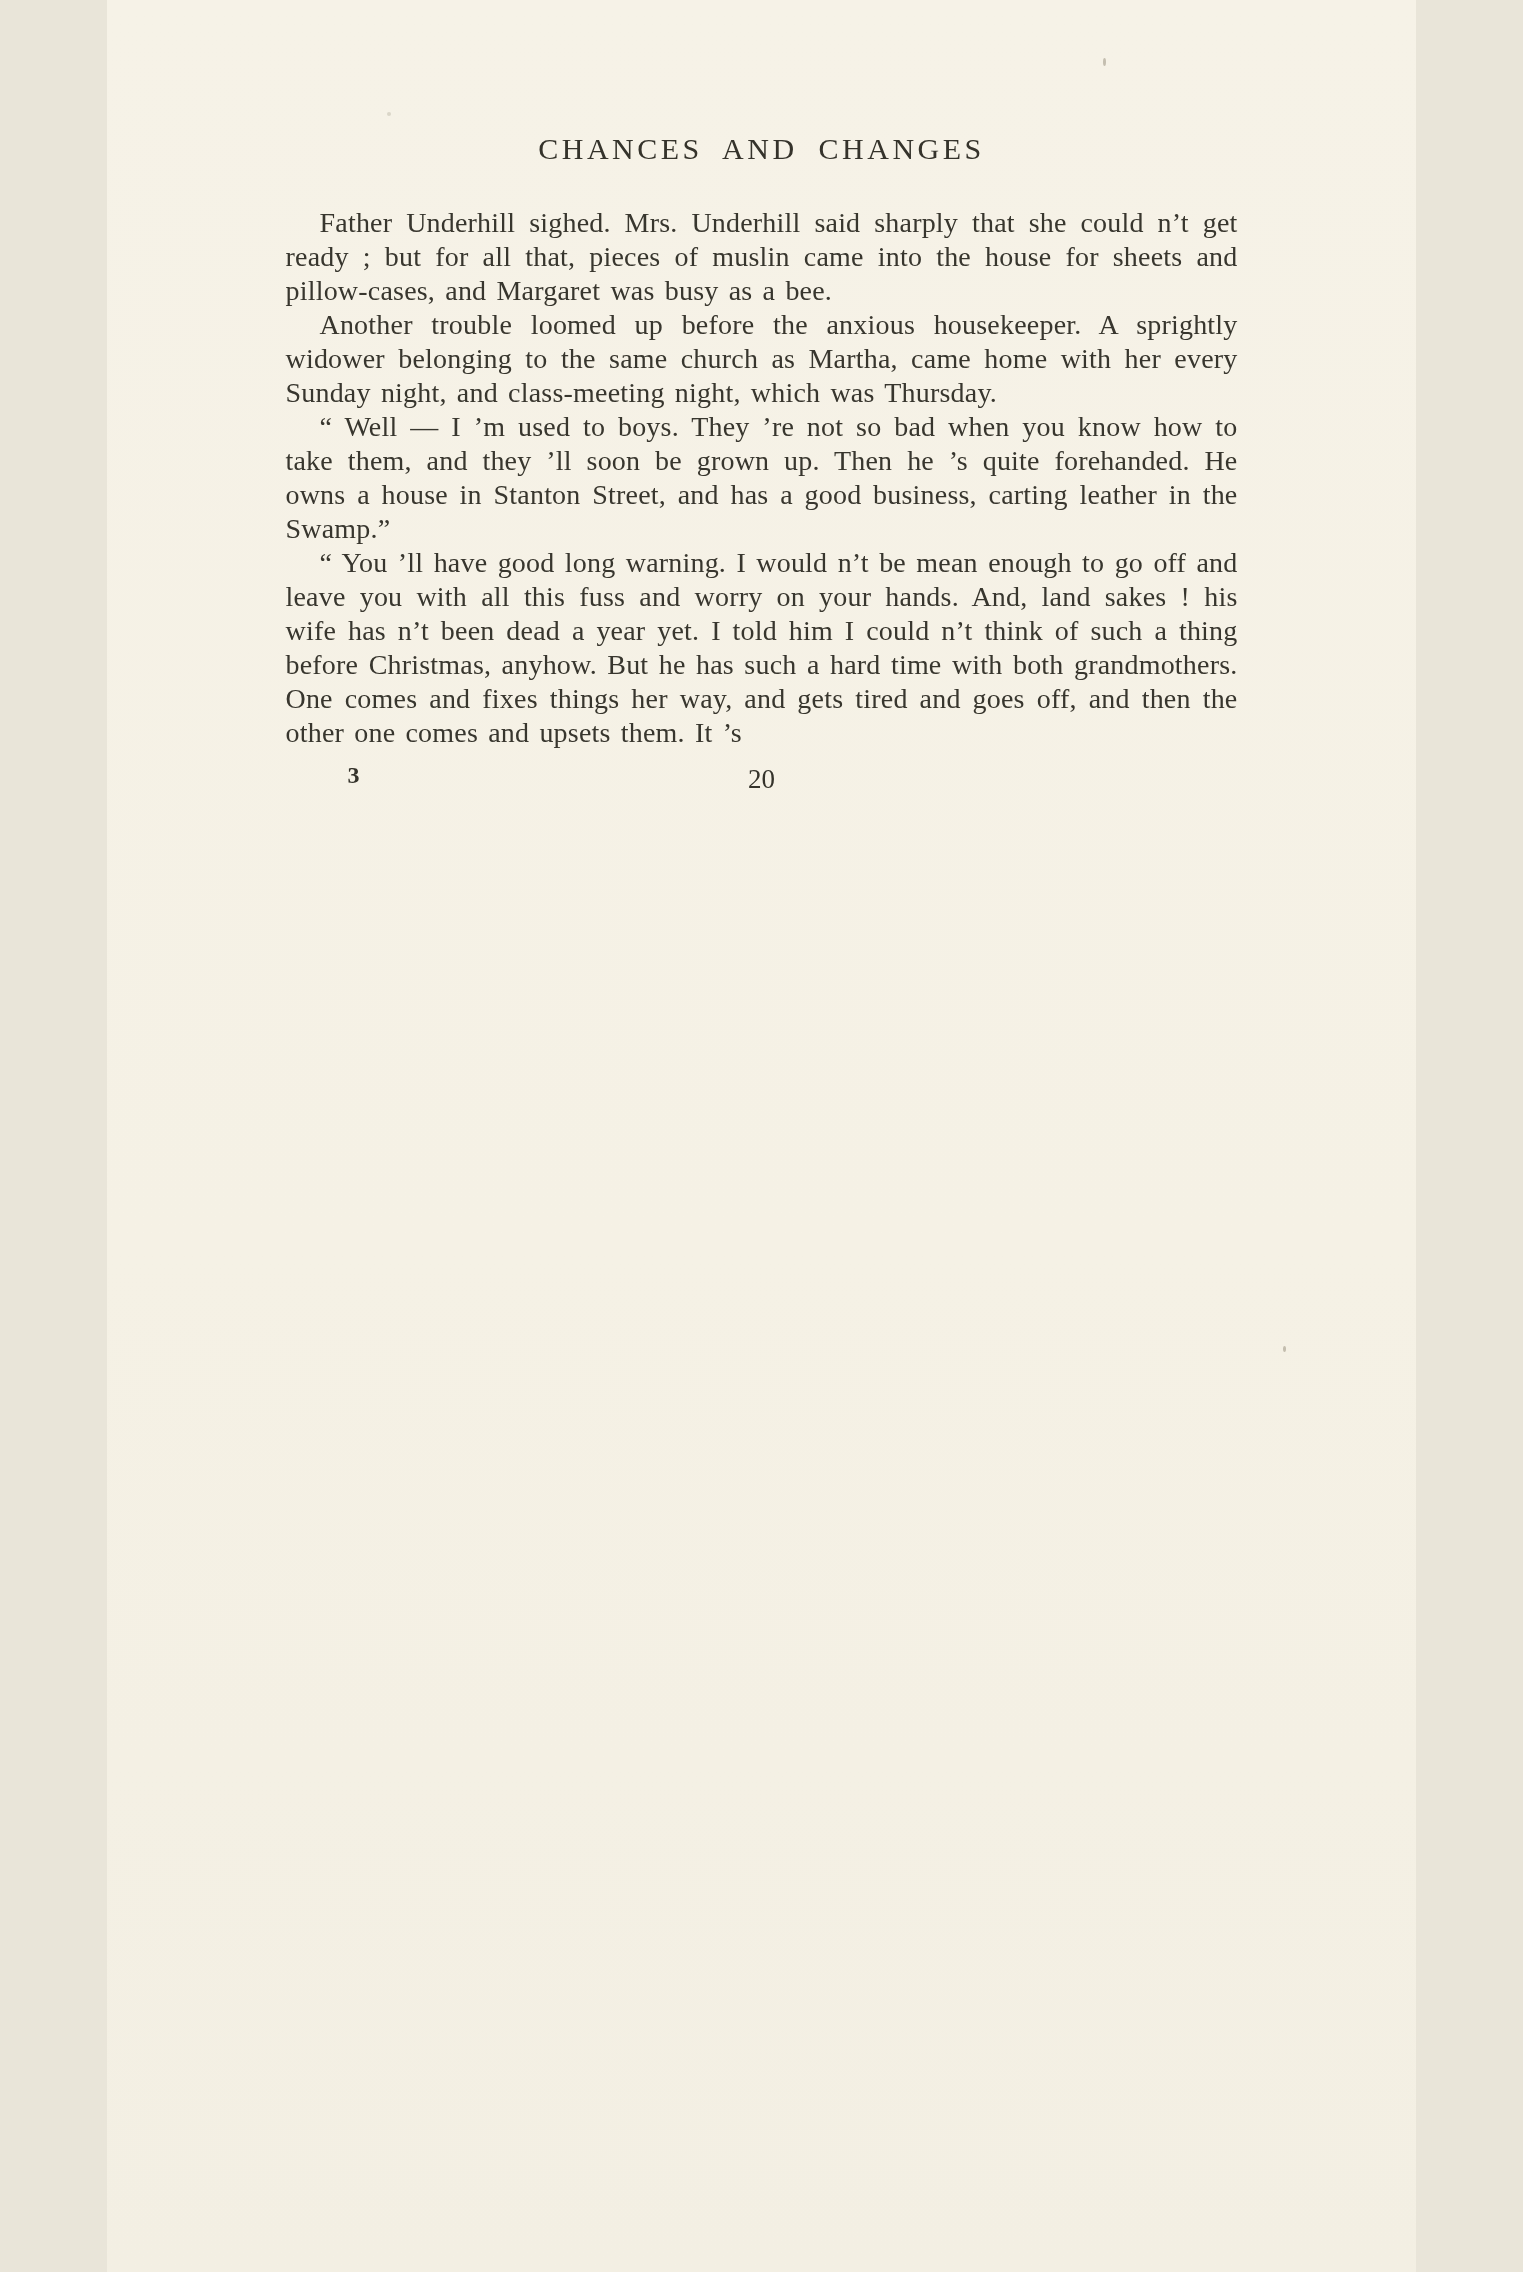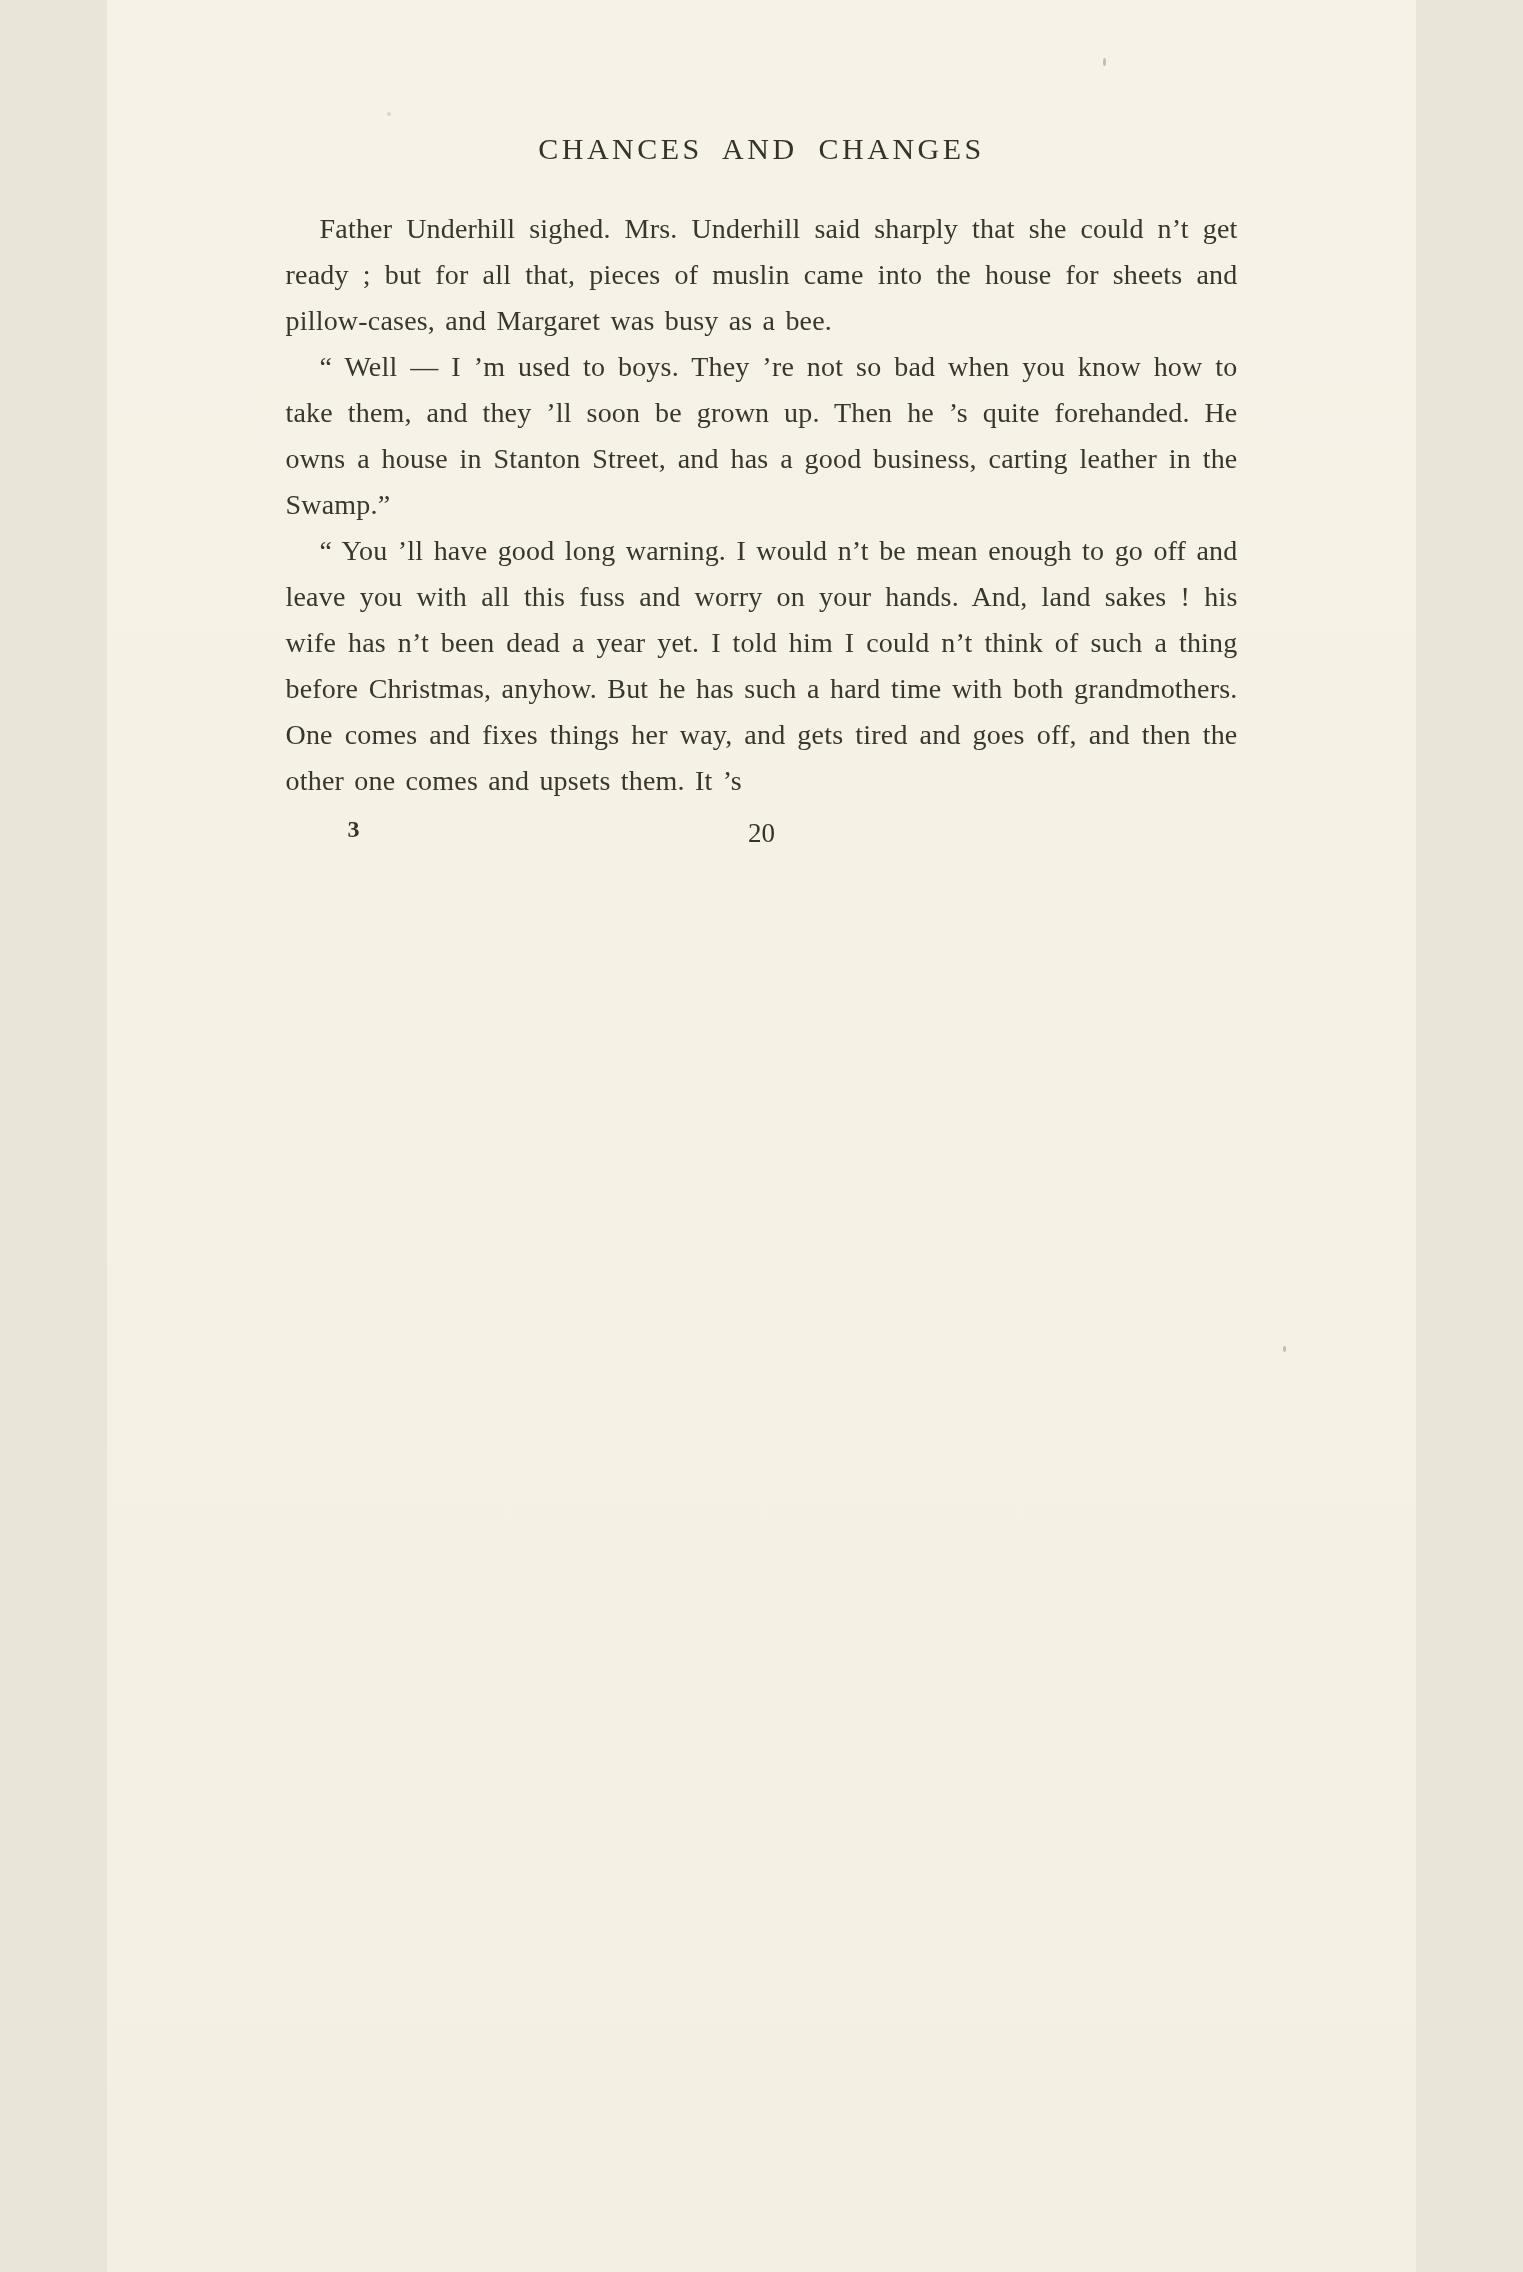--- a/index.html
+++ b/index.html
@@ -27,21 +27,21 @@
     font-weight: 400;
     letter-spacing: 3.5px;
     word-spacing: 10px;
     text-align: center;
     margin: 0 0 40px 0;
     color: #35332b;
   }
   .para {
     margin: 0;
     font-size: 28px;
-    line-height: 46px;
+    line-height: 34px;
     text-indent: 34px;
     text-align: justify;
     word-spacing: 3px;
     letter-spacing: 0.2px;
   }
   .footer {
     position: relative;
     height: 44px;
     margin-top: 10px;
   }
@@ -77,20 +77,21 @@
 
 <div class="page">
   <span class="speck s1"></span>
   <span class="speck s2"></span>
   <span class="speck s3"></span>
 
   <div class="scan-area">
     <h1 class="title">CHANCES AND CHANGES</h1>
 
     <p class="para">Father Underhill sighed.  Mrs. Underhill said sharply that she could n’t get ready ; but for all that, pieces of muslin came into the house for sheets and pillow-cases, and Margaret was busy as a bee.</p>
+    <p class="para">Another trouble loomed up before the anxious housekeeper.  A sprightly widower belonging to the same church as Martha, came home with her every Sunday night, and class-meeting night, which was Thursday.</p>
     <p class="para">“ Well — I ’m used to boys.  They ’re not so bad when you know how to take them, and they ’ll soon be grown up.  Then he ’s quite forehanded. He owns a house in Stanton Street, and has a good business, carting leather in the Swamp.”</p>
     <p class="para">“ You ’ll have good long warning.  I would n’t be mean enough to go off and leave you with all this fuss and worry on your hands.  And, land sakes ! his wife has n’t been dead a year yet.  I told him I could n’t think of such a thing before Christmas, anyhow.  But he has such a hard time with both grandmothers.  One comes and fixes things her way, and gets tired and goes off, and then the other one comes and upsets them.  It ’s</p>
 
     <div class="footer">
       <span class="signature">3</span>
       <span class="page-number">20</span>
     </div>
   </div>
 </div>
 

